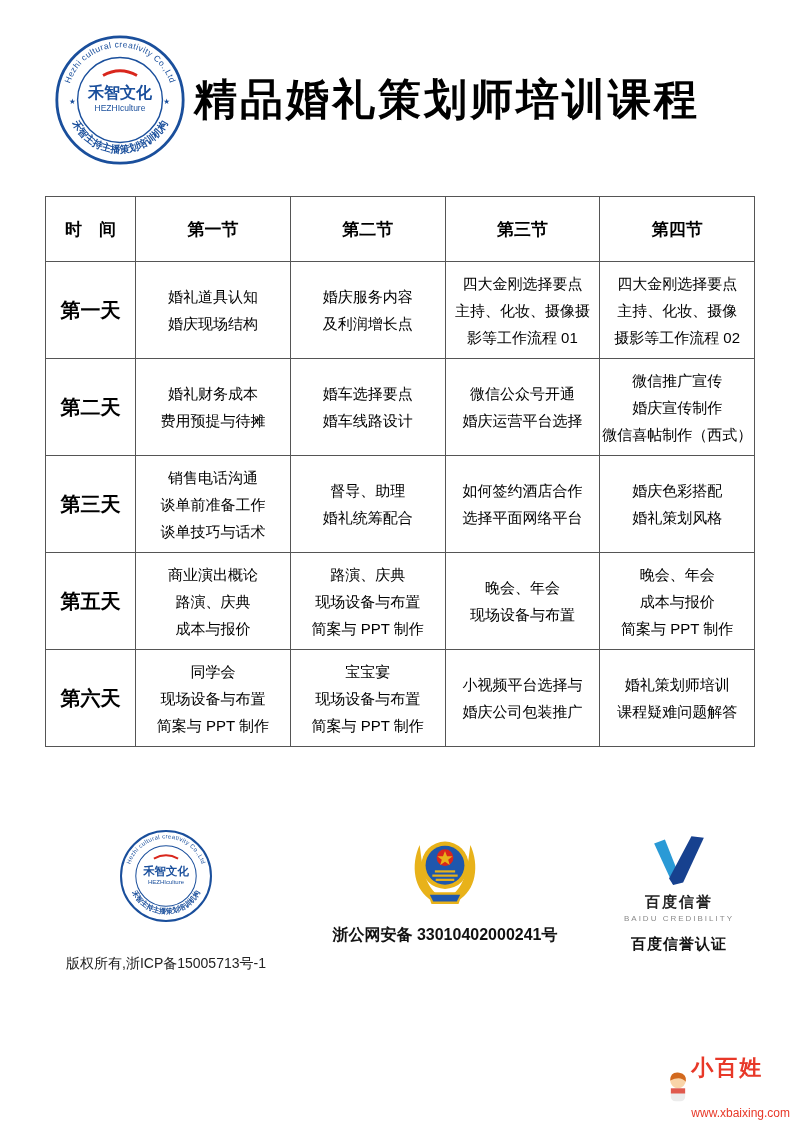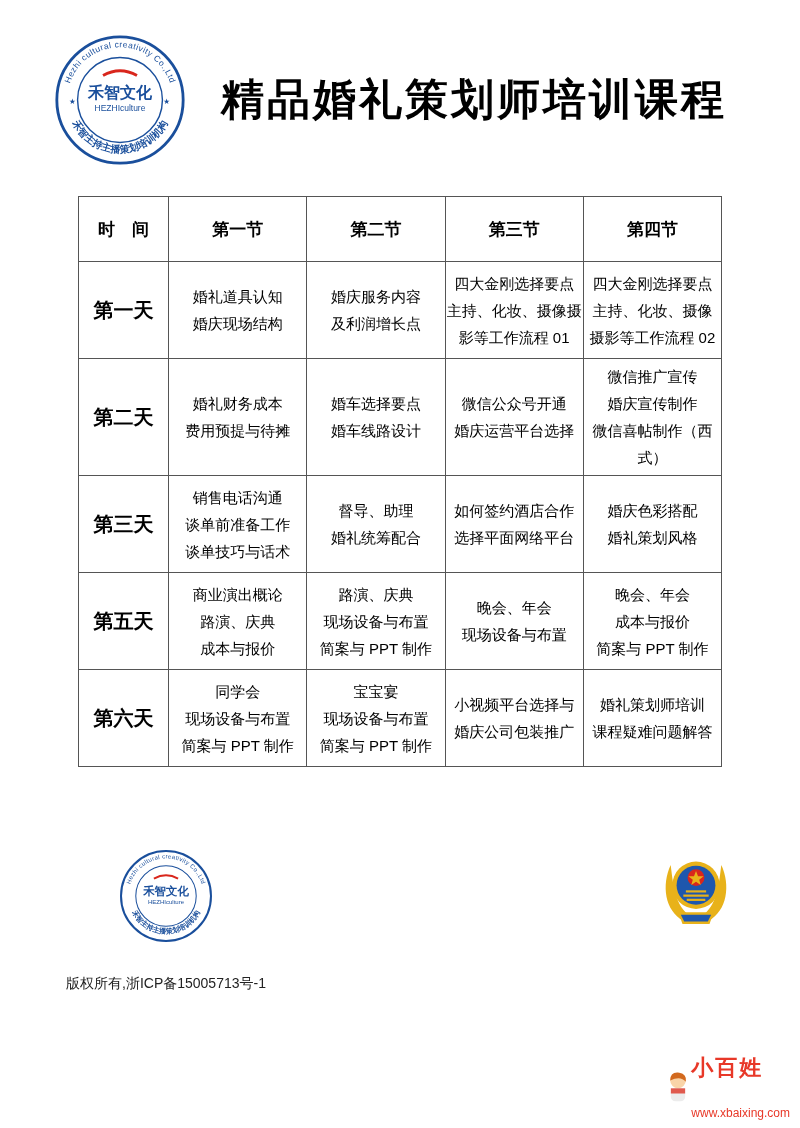--- a/index.html
+++ b/index.html
@@ -9,27 +9,27 @@
     width: 800px; height: 1128px;
     background: #fff;
     overflow: hidden;
     margin: 0 auto;
   }
   
   .header { display: flex; align-items: center; padding: 34px 46px 4px 54px; gap: 8px; }
   .logo { width: 132px; height: 132px; flex: none; }
   .logo-small { width: 94px; height: 94px; }
   .title {
-    flex: 1; margin: 0; text-align: center;
+    flex: 1; margin: 0; text-align: left;
     font-family: "Liberation Serif", serif;
     font-size: 43px; font-weight: 900; letter-spacing: 3px; color: #000;
   }
   
   .schedule {
-    width: 644px; margin: 26px auto 8px; border-collapse: collapse; table-layout: fixed;
+    width: 710px; margin: 26px auto 8px; border-collapse: collapse; table-layout: fixed;
   }
   .schedule col.time-col { width: 90px; }
   .schedule th, .schedule td {
     border: 1px solid var(--border, #555);
     text-align: center; vertical-align: middle;
     white-space: pre-line; padding: 4px 1px;
     color: #000;
   }
   .schedule thead th { height: 56px; font-size: 17px; font-weight: bold; }
   .schedule tbody td { height: 88px; font-size: 15px; line-height: 1.8; }
@@ -198,22 +198,32 @@
         <circle cx="45" cy="42" r="28" style="fill:var(--gold,#e8b21a)"></circle>
         <circle cx="45" cy="42" r="23" style="fill:var(--badge-blue,#1e57ad)"></circle>
         <circle cx="45" cy="33" r="10" style="fill:var(--red,#d9261c)"></circle>
         <polygon points="45,25 47.4,31.4 54,31.4 48.8,35.4 50.6,41.8 45,38 39.4,41.8 41.2,35.4 36,31.4 42.6,31.4" style="fill:var(--gold,#e8b21a)"></polygon>
         <rect x="33" y="48" width="24" height="2.6" style="fill:var(--gold,#e8b21a)"></rect>
         <rect x="30" y="53" width="30" height="2.6" style="fill:var(--gold,#e8b21a)"></rect>
         <rect x="34" y="58" width="22" height="2.6" style="fill:var(--gold,#e8b21a)"></rect>
         <path d="M24,74 L66,74 L61,88 L29,88 Z" style="fill:var(--gold,#e8b21a)"></path>
         <path d="M27,77 L63,77 L59,85 L31,85 Z" style="fill:var(--badge-blue,#1e57ad)"></path>
       </svg>
-    </div>
-
+      <div class="police-text">浙公网安备 33010402000241号</div>
+    </div>
+
+    <div class="foot-col">
+      <svg class="baidu-icon" viewBox="0 0 70 62">
+        <polygon points="5,10 18,5 35,48 28,60" style="fill:var(--baidu-light-blue,#2a9ad6)"></polygon>
+        <polygon points="65,3 50,1 23,52 28,60 40,57" style="fill:var(--baidu-dark-blue,#17418f)"></polygon>
+      </svg>
+      <div class="baidu-title">百度信誉</div>
+      <div class="baidu-sub">BAIDU CREDIBILITY</div>
+      <div class="baidu-cert">百度信誉认证</div>
+    </div>
 
   </div>
 
   <div class="watermark">
     <svg class="mascot" viewBox="0 0 20 26">
       <circle cx="10" cy="8" r="6" fill="#f9d4a8"></circle>
       <path d="M4,8 Q4,1 11,2 Q17,3 16,9 Q12,4 4,8 Z" fill="#d2691e"></path>
       <rect x="4.5" y="14" width="11" height="10" rx="3.5" fill="#ececec"></rect>
       <rect x="4.5" y="14" width="11" height="4" fill="#e05a4e"></rect>
     </svg>

